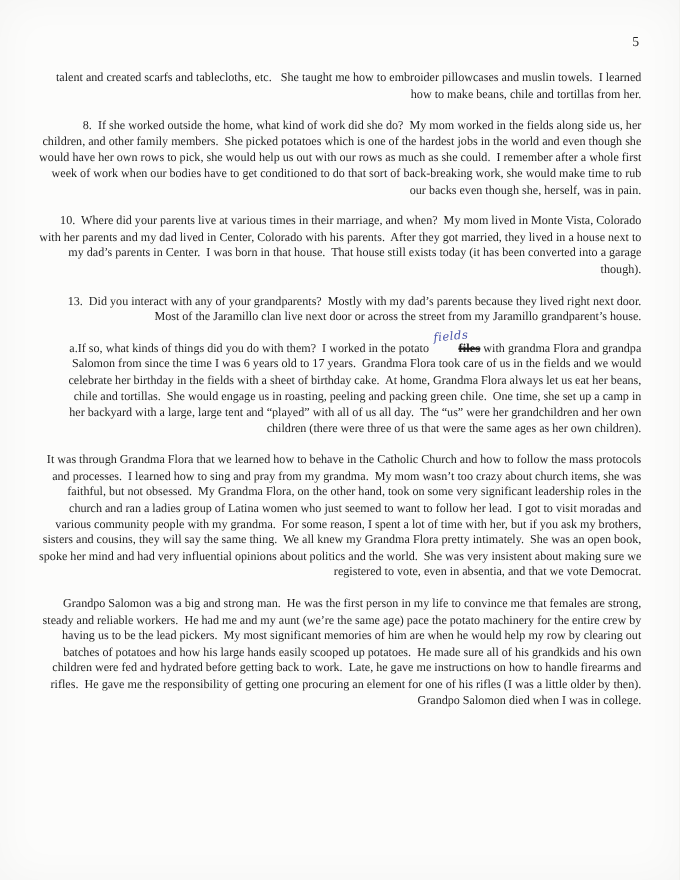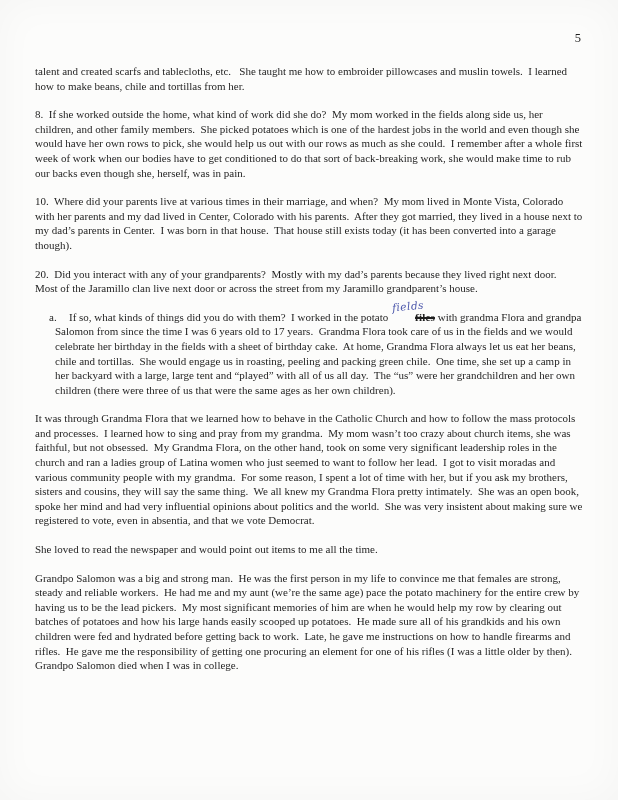--- a/index.html
+++ b/index.html
@@ -26,21 +26,21 @@
     line-height: 14px;
   }
   .content {
     padding: 64px 35px 0 35px;
   }
   .para {
     margin: 14px 0 0 0;
     font-size: 11px;
     line-height: 14.6px;
     white-space: pre-wrap;
-    text-align: left;
+    text-align: right;
   }
   .content > .para:first-child {
     margin-top: 0;
   }
   .item-a {
     margin-left: 20px;
   }
   .item-label {
     display: inline-block;
     width: 20px;
@@ -78,24 +78,23 @@
 
   <div class="content">
 
     <p class="para">talent and created scarfs and tablecloths, etc.   She taught me how to embroider pillowcases and muslin towels.  I learned how to make beans, chile and tortillas from her.</p>
 
     <p class="para">8.  If she worked outside the home, what kind of work did she do?  My mom worked in the fields along side us, her children, and other family members.  She picked potatoes which is one of the hardest jobs in the world and even though she would have her own rows to pick, she would help us out with our rows as much as she could.  I remember after a whole first week of work when our bodies have to get conditioned to do that sort of back-breaking work, she would make time to rub our backs even though she, herself, was in pain.</p>
 
 
     <p class="para">10.  Where did your parents live at various times in their marriage, and when?  My mom lived in Monte Vista, Colorado with her parents and my dad lived in Center, Colorado with his parents.  After they got married, they lived in a house next to my dad’s parents in Center.  I was born in that house.  That house still exists today (it has been converted into a garage though).</p>
 
-    <p class="para">20.  Did you interact with any of your grandparents?  Mostly with my dad’s parents because they lived right next door.  Most of the Jaramillo clan live next door or across the street from my Jaramillo grandparent’s house.</p>
+    <p class="para">13.  Did you interact with any of your grandparents?  Mostly with my dad’s parents because they lived right next door.  Most of the Jaramillo clan live next door or across the street from my Jaramillo grandparent’s house.</p>
 
     <div class="para item-a"><span class="item-label">a.</span><span>If so, what kinds of things did you do with them?  I worked in the potato </span><span class="word-wrap"><span class="strike">files</span><span class="handwriting" style="color: rgb(74, 85, 170);">fields</span></span><span> with grandma Flora and grandpa Salomon from since the time I was 6 years old to 17 years.  Grandma Flora took care of us in the fields and we would celebrate her birthday in the fields with a sheet of birthday cake.  At home, Grandma Flora always let us eat her beans, chile and tortillas.  She would engage us in roasting, peeling and packing green chile.  One time, she set up a camp in her backyard with a large, large tent and “played” with all of us all day.  The “us” were her grandchildren and her own children (there were three of us that were the same ages as her own children).</span></div>
 
     <p class="para">It was through Grandma Flora that we learned how to behave in the Catholic Church and how to follow the mass protocols and processes.  I learned how to sing and pray from my grandma.  My mom wasn’t too crazy about church items, she was faithful, but not obsessed.  My Grandma Flora, on the other hand, took on some very significant leadership roles in the church and ran a ladies group of Latina women who just seemed to want to follow her lead.  I got to visit moradas and various community people with my grandma.  For some reason, I spent a lot of time with her, but if you ask my brothers, sisters and cousins, they will say the same thing.  We all knew my Grandma Flora pretty intimately.  She was an open book, spoke her mind and had very influential opinions about politics and the world.  She was very insistent about making sure we registered to vote, even in absentia, and that we vote Democrat.</p>
 
-    <p class="para">She loved to read the newspaper and would point out items to me all the time.</p>
 
     <p class="para">Grandpo Salomon was a big and strong man.  He was the first person in my life to convince me that females are strong, steady and reliable workers.  He had me and my aunt (we’re the same age) pace the potato machinery for the entire crew by having us to be the lead pickers.  My most significant memories of him are when he would help my row by clearing out batches of potatoes and how his large hands easily scooped up potatoes.  He made sure all of his grandkids and his own children were fed and hydrated before getting back to work.  Late, he gave me instructions on how to handle firearms and rifles.  He gave me the responsibility of getting one procuring an element for one of his rifles (I was a little older by then).  Grandpo Salomon died when I was in college.</p>
 
   </div>
 </div>
 
 </body></html>

